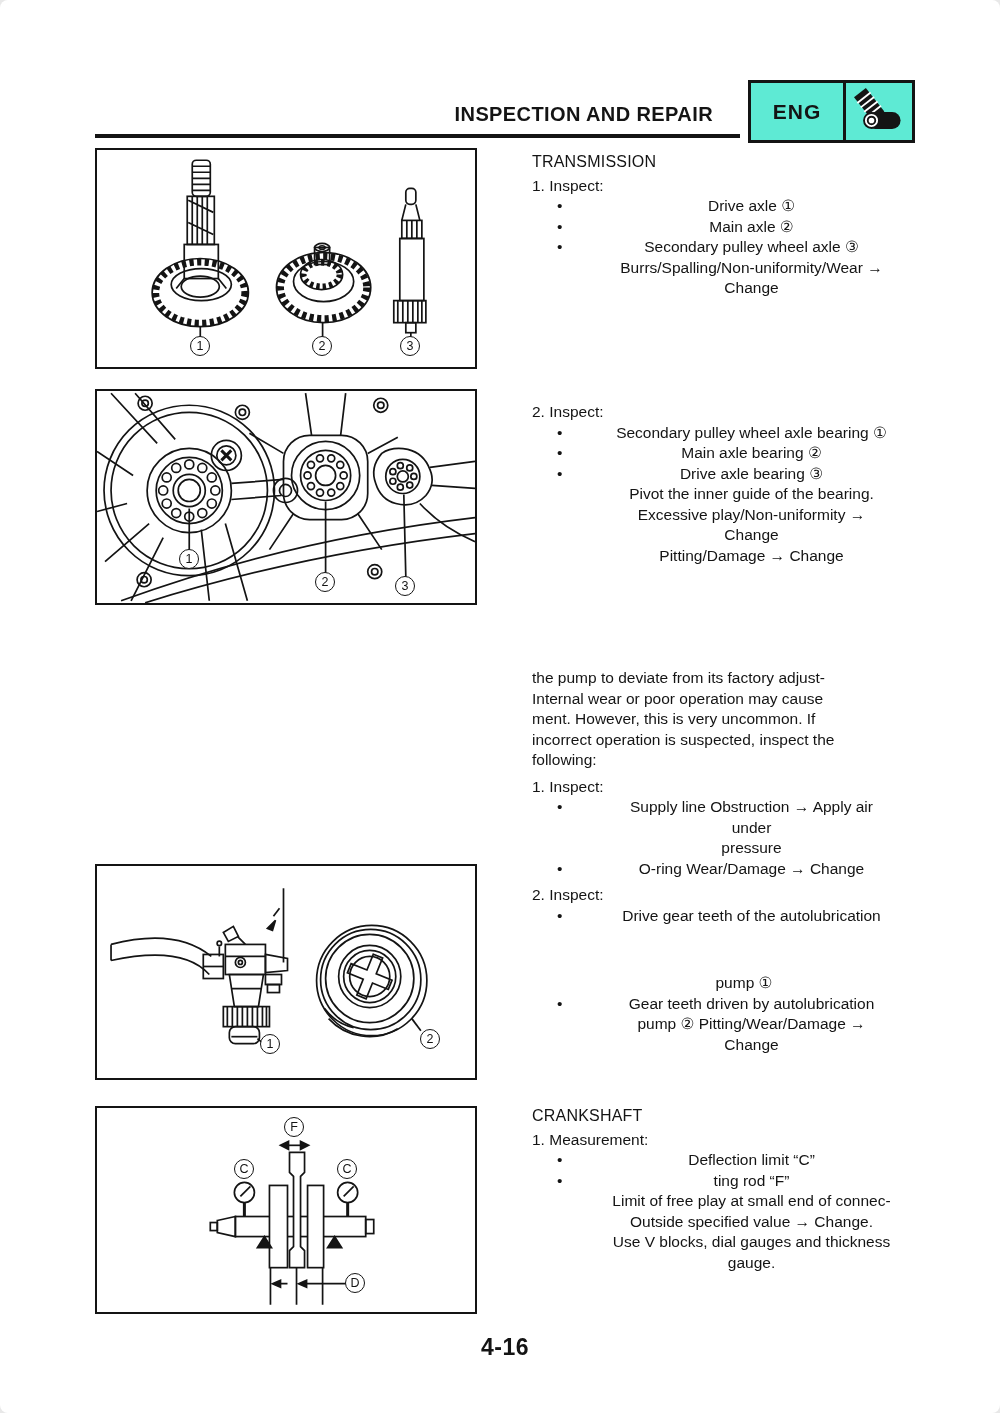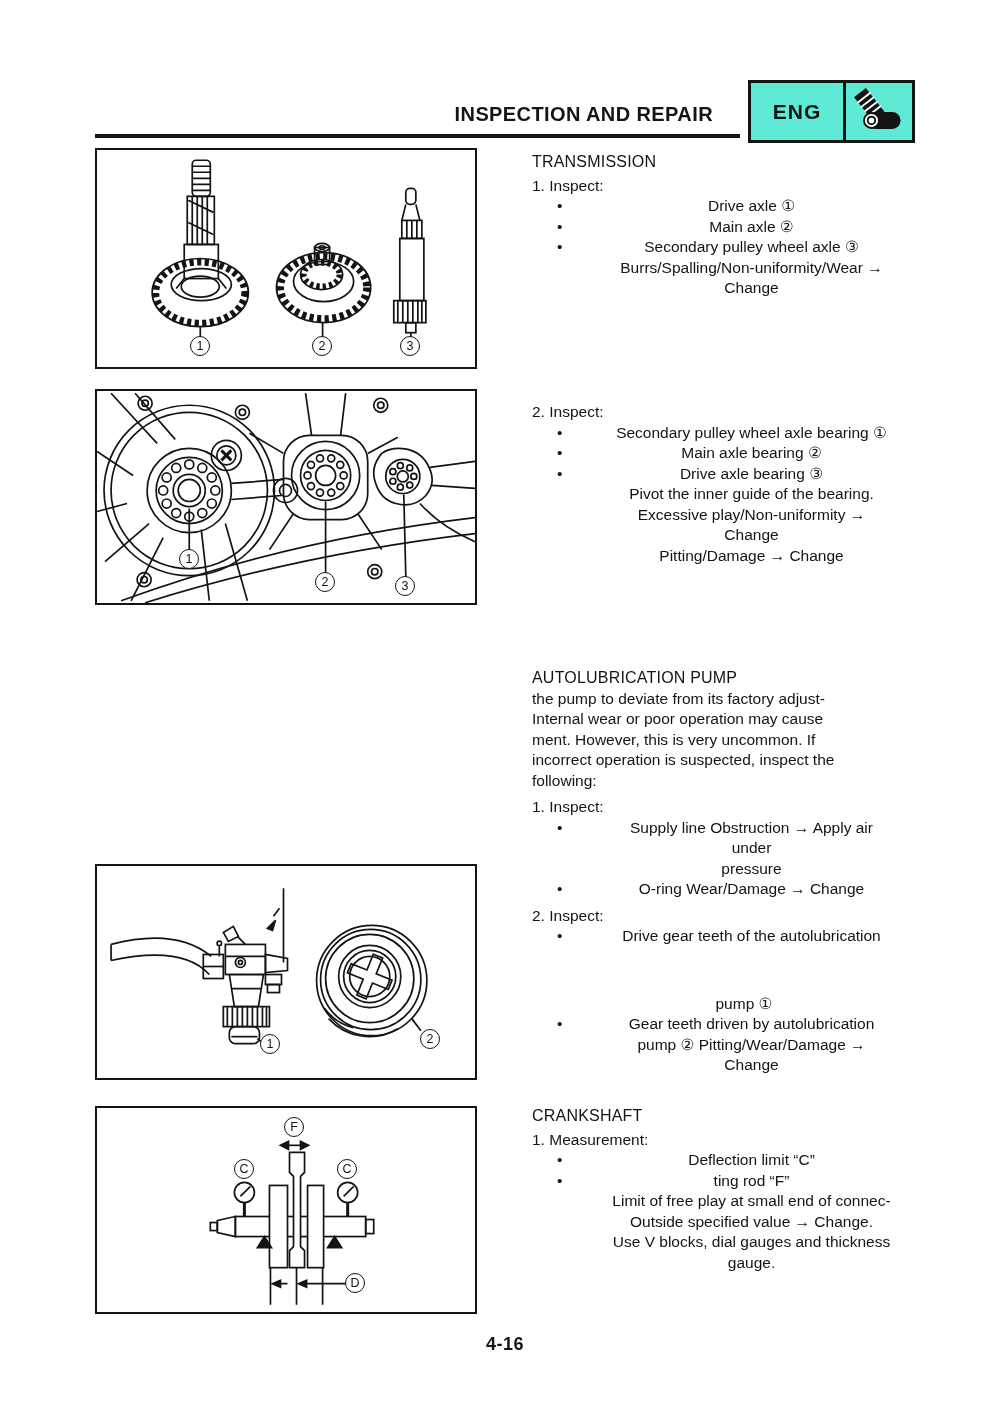--- a/index.html
+++ b/index.html
@@ -1,17 +1,17 @@
 <!DOCTYPE html>
 <html><head>
 <meta charset="utf-8">
 <style>
   html,body{margin:0;padding:0;background:#e8e8e8;}
   .page{position:relative;width:1000px;height:1413px;background:#ffffff;margin:0 auto;
-        font-family:"Liberation Sans", sans-serif;color:#141414;overflow:hidden;}
+        font-family:"Liberation Sans", sans-serif;color:#141414;overflow:hidden;border-radius:8px;}
   
   .title{position:absolute;left:95px;top:103px;width:618px;text-align:right;
          font-weight:bold;font-size:20px;letter-spacing:0.4px;}
   .hrule{position:absolute;left:95px;top:134px;width:645px;height:4px;background:#141414;}
   .engbox{position:absolute;left:748px;top:80px;width:167px;height:63px;border:3px solid #141414;
           display:flex;box-sizing:border-box;background:#5eead4;}
   .engbox .cell1{width:92px;border-right:3px solid #141414;display:flex;align-items:center;
                  justify-content:center;font-weight:bold;font-size:21px;letter-spacing:1px;}
   .engbox .cell2{flex:1;display:flex;align-items:center;justify-content:center;}
   
@@ -23,21 +23,21 @@
   
   .col{position:absolute;left:532px;width:400px;font-size:15.5px;line-height:20.5px;}
   .h{font-weight:normal;font-size:16px;letter-spacing:0.2px;}
   .step{margin-top:3px;}
   .gap{margin-top:6px;}
   .bullets{margin-left:24px;text-align:center;}
   .bi{position:relative;padding-left:15px;}
   .bi::before{content:"\2022";position:absolute;left:1px;}
   .outdent{margin-left:-15px;margin-top:47px;}
   .pagenum{position:absolute;left:430px;top:1334px;width:150px;text-align:center;
-           font-weight:bold;font-size:18px;letter-spacing:0.5px;}
+           font-weight:bold;font-size:23px;letter-spacing:0.5px;}
 </style>
 </head>
 <body>
 
 <div class="page">
 
   <div class="title">INSPECTION AND REPAIR</div>
   <div class="hrule"></div>
   <div class="engbox">
     <div class="cell1">ENG</div>
@@ -303,21 +303,20 @@
         <div>Drive axle bearing ③</div>
         <div>Pivot the inner guide of the bearing.</div>
         <div>Excessive play/Non-uniformity →</div>
         <div>Change</div>
         <div>Pitting/Damage → Change</div>
       </div>
     </div>
   </div>
 
   <div class="col" style="top:668px;">
-    <div class="h">AUTOLUBRICATION PUMP</div>
     <div>
       <div>the pump to deviate from its factory adjust-</div>
       <div>Internal wear or poor operation may cause</div>
       <div>ment. However, this is very uncommon. If</div>
       <div>incorrect operation is suspected, inspect the</div>
       <div>following:</div>
     </div>
     <div class="gap">1. Inspect:</div>
     <div class="bullets">
       <div class="bi">

